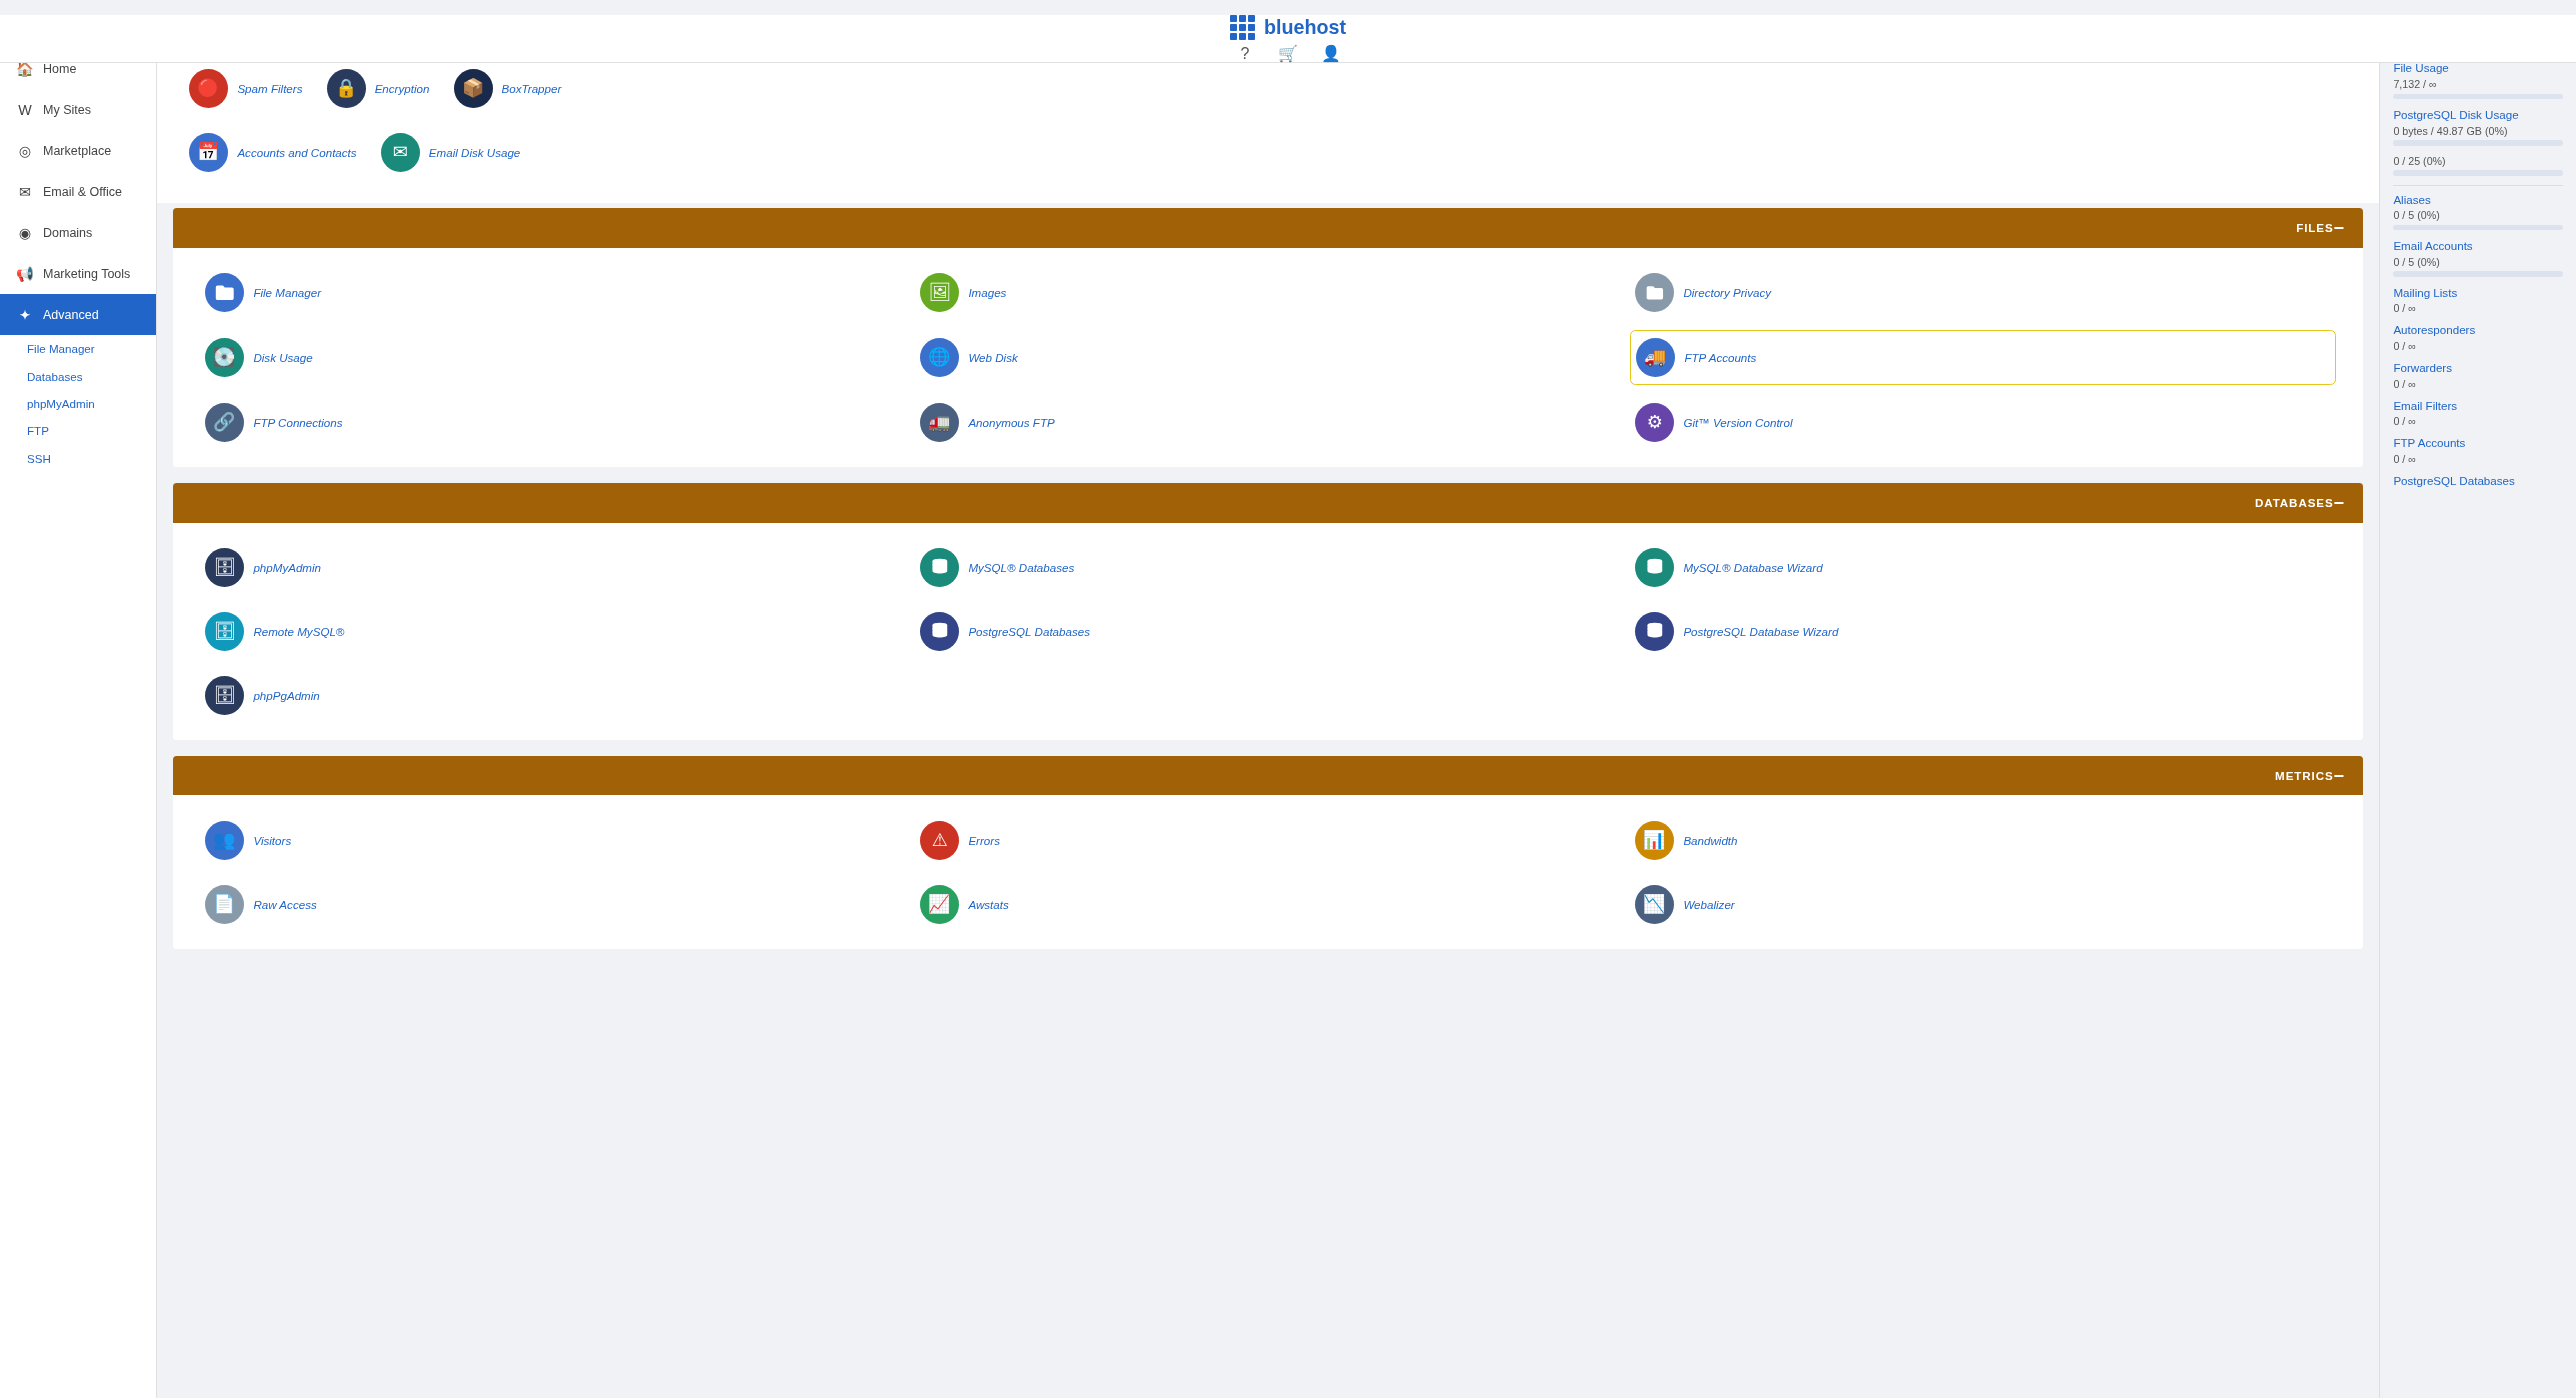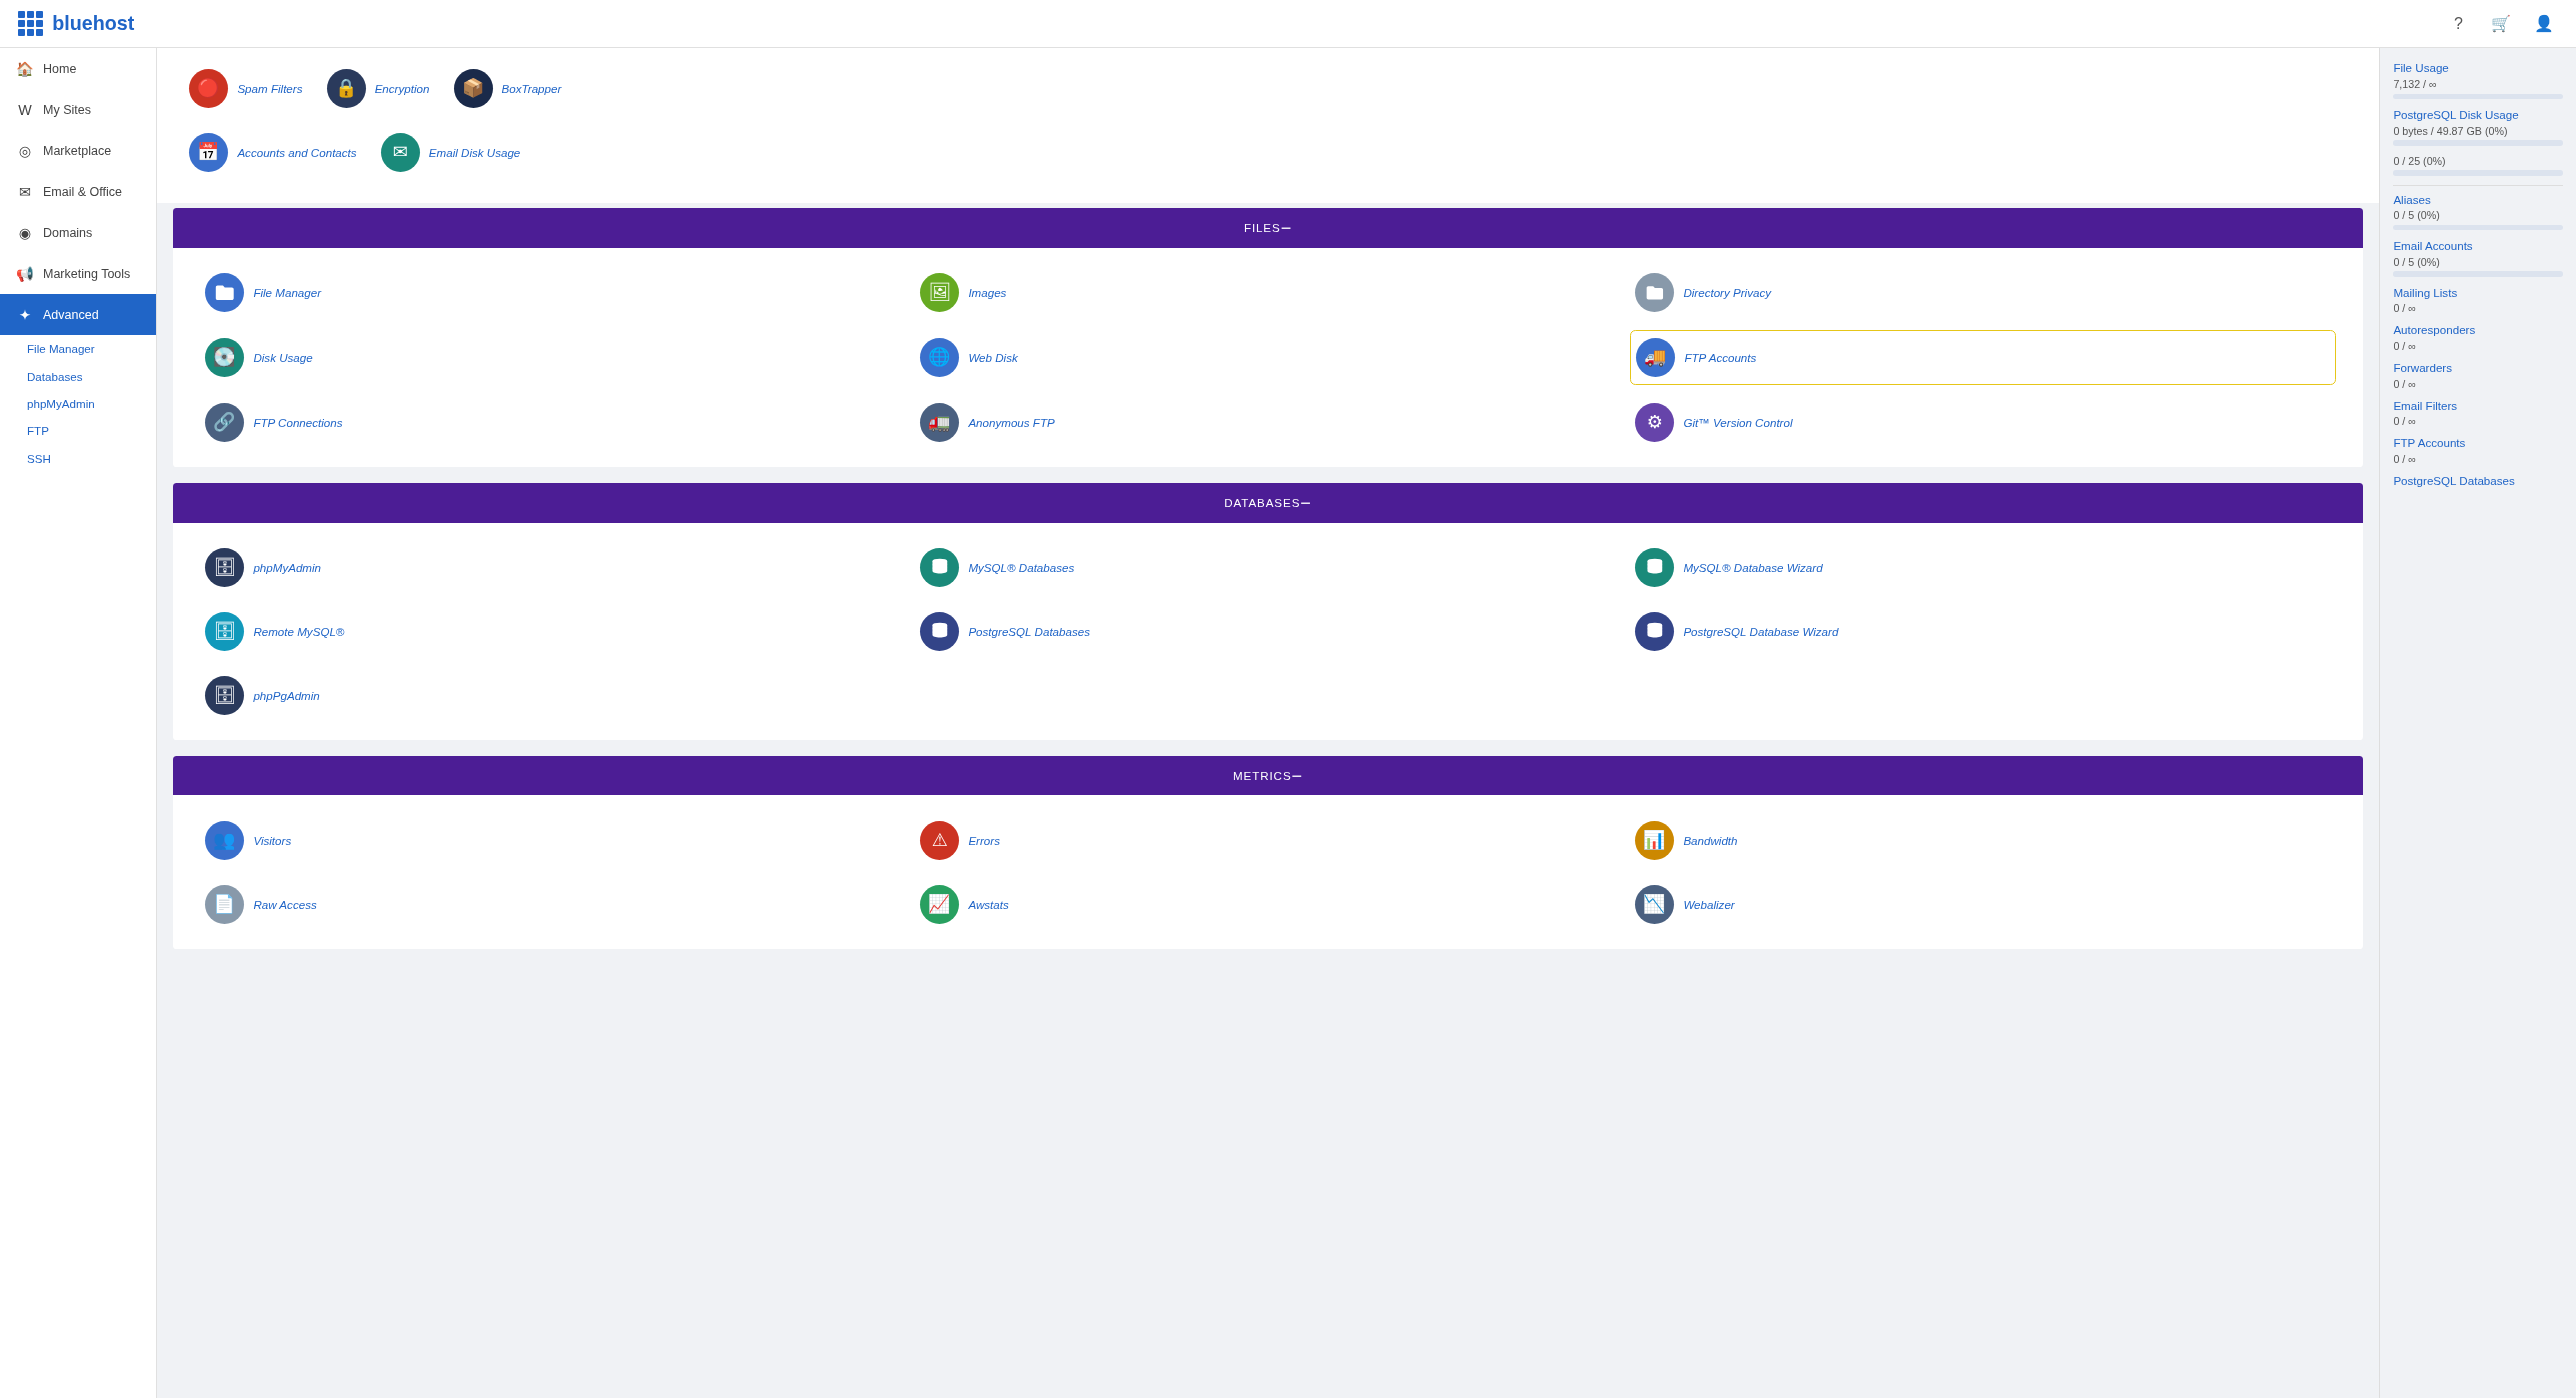--- a/index.html
+++ b/index.html
@@ -1,23 +1,24 @@
 <!DOCTYPE html>
 <html style="font-size:14.3px"><head>
   <meta charset="utf-8">
   <style>
     * { box-sizing: border-box; margin: 0; padding: 0; }
     body { font-family: -apple-system, BlinkMacSystemFont, 'Segoe UI', sans-serif; background: #f0f2f5; display: flex; height: 100vh; overflow: hidden; }
 
     
     .topnav {
-      position: fixed; top: 0; left: 0; right: 0; height: 48px;
+      position: fixed; top: 15px; left: 0; right: 0; height: 48px;
       background: #fff; border-bottom: 0.9px solid #e0e0e0;
       display: flex; align-items: center; padding: 0 18px; z-index: 100;
       justify-content: space-between;
+      flex-direction: column;
     }
     .topnav-left { display: flex; align-items: center; gap: 9px; }
     .topnav-logo-grid { display: grid; grid-template-columns: repeat(3,7.2px); grid-template-rows: repeat(3,7.2px); gap:1.8px; }
     .topnav-logo-grid span { background: #2065c7; border-radius: 0.9px; width:7.2px; height:7.2px; display:block; }
     .topnav-brand { color: #2065c7; font-size: 19.7px; font-weight: 600; }
     .topnav-icons { display: flex; gap: 16px; align-items: center; }
     .topnav-icons .icon-btn { width: 27px; height: 27px; border-radius: 50%; border: none; background: none; cursor: pointer; display: flex; align-items: center; justify-content: center; color: #555; font-size: 16px; }
 
     
     .sidebar {
@@ -63,23 +64,23 @@
 
     
     .top-partial {
       background: #fff; padding: 13.4px 27px; margin-bottom: 5.4px;
     }
     .top-partial-row { display: flex; align-items: center; gap: 13.4px; margin-bottom: 10.7px; }
 
     
     .section-card { background: #fff; margin: 0 16px 16px; border-radius: 3.6px; overflow: hidden; }
     .section-header {
-      background: #4c1d95; color: #fff; padding: 10.7px 18px;
-      font-size: 11.6px; font-weight: 400; letter-spacing: 0.9px;
-      display: flex; justify-content: center; align-items: center;
+      background: #a16207; color: #fff; padding: 10.7px 18px;
+      font-size: 11.6px; font-weight: 700; letter-spacing: 0.9px;
+      display: flex; justify-content: flex-end; align-items: center;
     }
     .section-header .minus-btn { color: #fff; font-size: 18px; cursor: pointer; line-height: 1; }
     .section-body { padding: 18px 27px; }
 
     
     .items-grid { display: grid; grid-template-columns: repeat(3, 1fr); gap: 10.7px 9px; }
     .item-entry {
       display: flex; align-items: center; gap: 9px;
       padding: 7.2px 5.4px; border-radius: 3.6px; cursor: pointer;
     }

